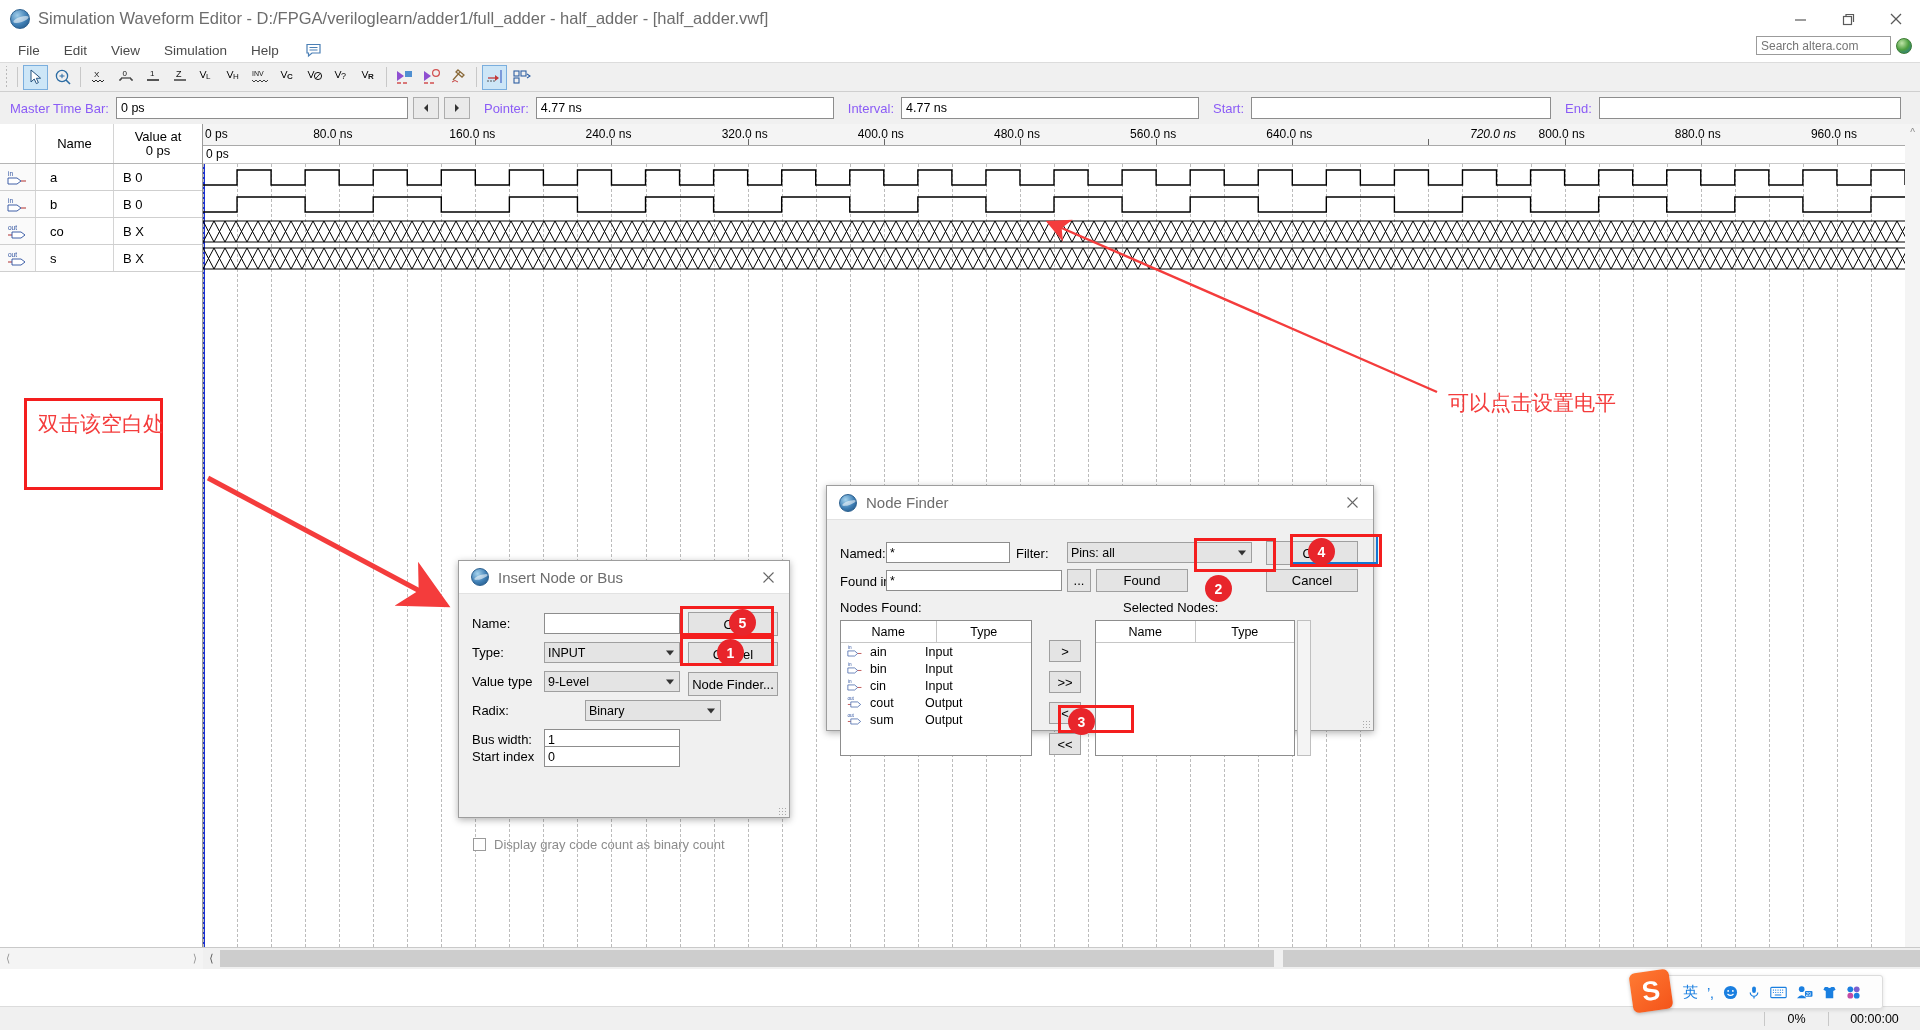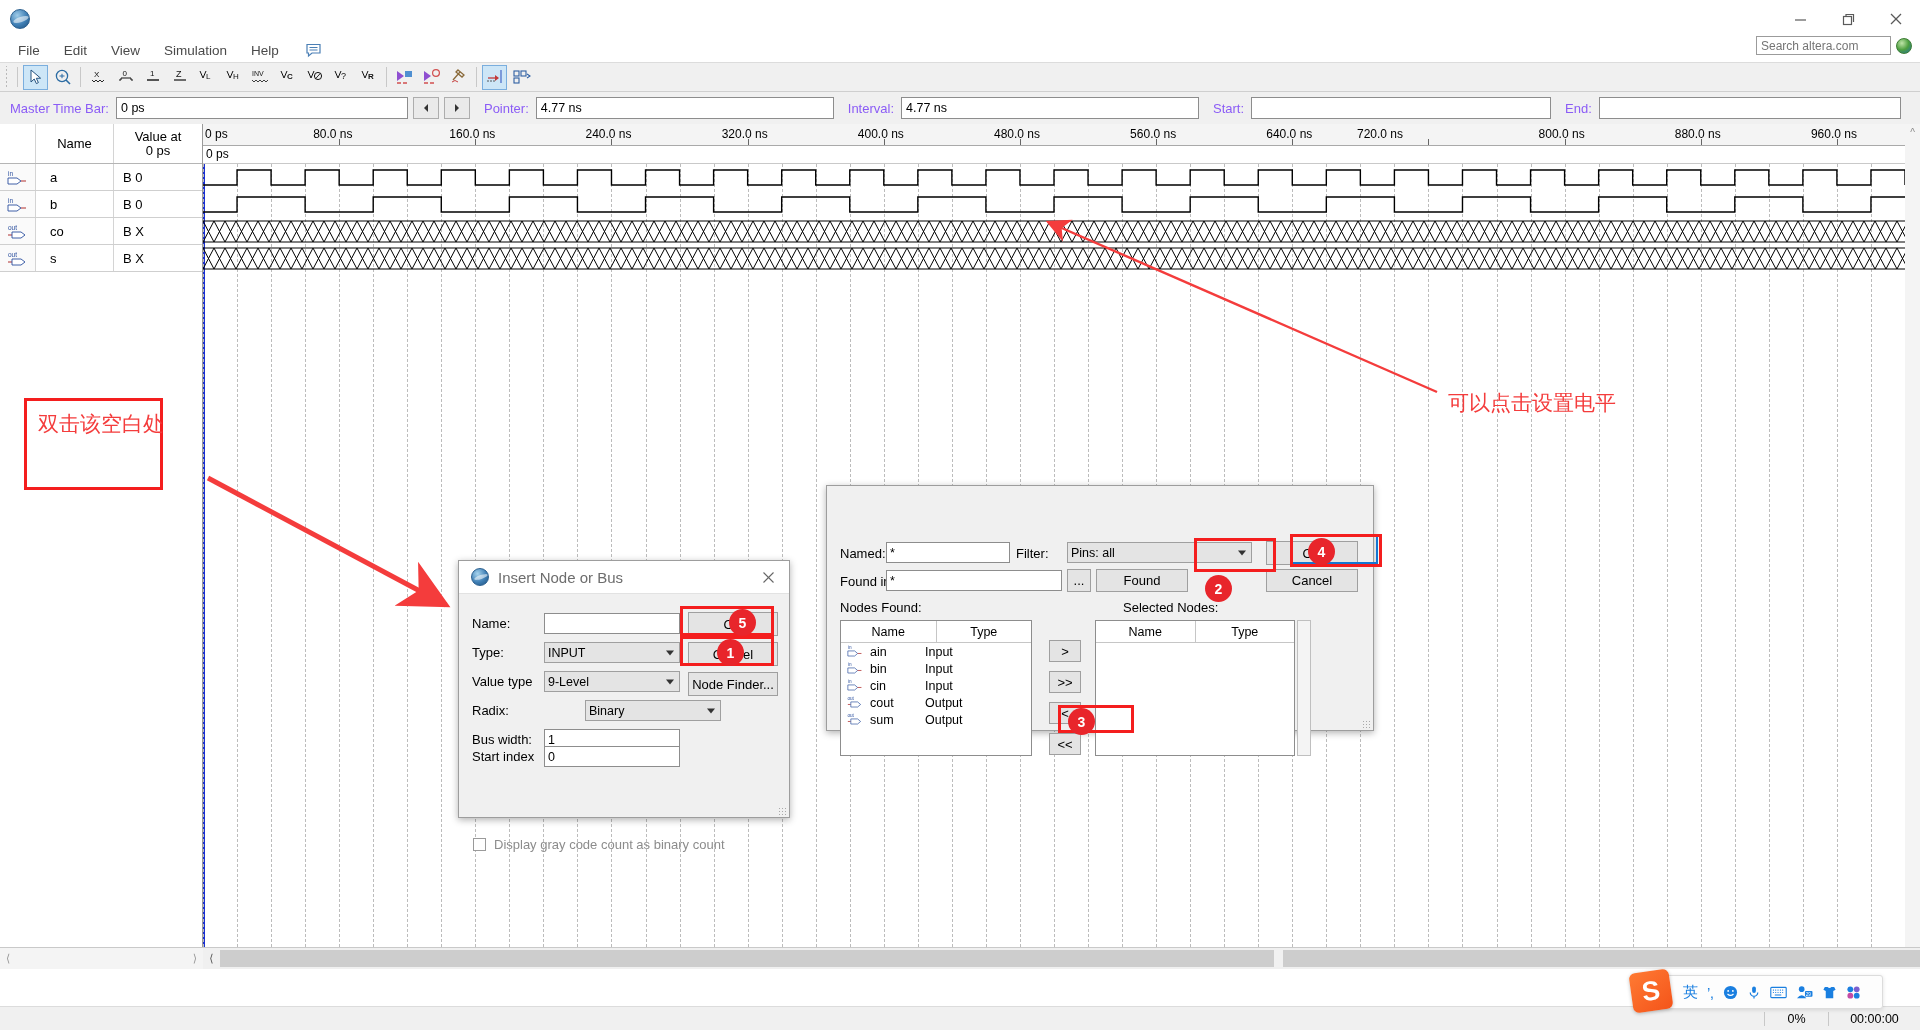--- a/index.html
+++ b/index.html
@@ -248,20 +248,21 @@
     transform:rotate(-8deg);display:flex;align-items:center;justify-content:center;
     color:#fff;font-size:27px;font-weight:bold;font-family:"Liberation Sans",sans-serif;
     box-shadow:0 1px 4px rgba(0,0,0,.25);}
   .ime-i{color:#1a7fe0;font-size:15px;display:flex;align-items:center;}
 </style>
 </head>
 <body>
 
 <div id="titlebar">
   <div id="title-icon"></div>
+  <div id="title-text">Simulation Waveform Editor - D:/FPGA/veriloglearn/adder1/full_adder - half_adder - [half_adder.vwf]</div>
   <div class="winbtn" id="btn-min">
     <svg width="13" height="13" viewBox="0 0 13 13">
         <line x1="1" y1="7" x2="12" y2="7" stroke="#5a5a5a" stroke-width="1.2"></line>
       </svg>
   </div>
   <div class="winbtn" id="btn-max">
     <svg width="13" height="13" viewBox="0 0 13 13">
         <rect x="1.5" y="3.5" width="8" height="8" fill="none" stroke="#5a5a5a" stroke-width="1.2"></rect>
         <path d="M4 3 L4 1.5 L11.5 1.5 L11.5 9" fill="none" stroke="#5a5a5a" stroke-width="1.2"></path>
       </svg>
@@ -519,21 +520,21 @@
       <span class="tick-label" style="left: 518.64px;">320.0 ns</span>
       <span class="tick-mark" style="left: 544.64px;"></span>
       <span class="tick-label" style="left: 654.8px;">400.0 ns</span>
       <span class="tick-mark" style="left: 680.8px;"></span>
       <span class="tick-label" style="left: 790.96px;">480.0 ns</span>
       <span class="tick-mark" style="left: 816.96px;"></span>
       <span class="tick-label" style="left: 927.12px;">560.0 ns</span>
       <span class="tick-mark" style="left: 953.12px;"></span>
       <span class="tick-label" style="left: 1063.28px;">640.0 ns</span>
       <span class="tick-mark" style="left: 1089.28px;"></span>
-      <span class="tick-label" style="left: 1154px;">720.0 ns</span>
+      <span class="tick-label" style="left: 1267px; font-style: italic;">720.0 ns</span>
       <span class="tick-mark" style="left: 1225.44px;"></span>
       <span class="tick-label" style="left: 1335.6px;">800.0 ns</span>
       <span class="tick-mark" style="left: 1361.6px;"></span>
       <span class="tick-label" style="left: 1471.76px;">880.0 ns</span>
       <span class="tick-mark" style="left: 1497.76px;"></span>
       <span class="tick-label" style="left: 1607.92px;">960.0 ns</span>
       <span class="tick-mark" style="left: 1633.92px;"></span>
     </div>
   <div id="rulerline2">
     <span id="zero-ps2">0 ps</span>
@@ -1320,20 +1321,30 @@
   </div>
 </div>
 
 <div class="hi-red" style="left:680px;top:636px;width:94px;height:30px;"></div>
 <div class="badge" style="left:717px;top:639px;">1</div>
 
 <div class="hi-red" style="left:680px;top:606px;width:94px;height:30px;"></div>
 <div class="badge" style="left:729px;top:609px;">5</div>
 
 <div class="dialog" id="dlg-nf">
+  <div class="dlg-title">
+    <div class="dlg-ico"></div>
+    <div class="dlg-ttxt">Node Finder</div>
+    <div class="dlg-x">
+      <svg width="13" height="13" viewBox="0 0 13 13">
+          <line x1="1.5" y1="1.5" x2="11.5" y2="11.5" stroke="#666" stroke-width="1.1"></line>
+          <line x1="11.5" y1="1.5" x2="1.5" y2="11.5" stroke="#666" stroke-width="1.1"></line>
+        </svg>
+    </div>
+  </div>
 
   <div id="nf-body">
 
     <span class="fld-label" style="position:absolute;left:13px;top:26px;">Named:</span>
     <span class="txtbox" style="position:absolute;left:59px;top:22px;width:124px;">*</span>
     <span class="fld-label" style="position:absolute;left:189px;top:26px;">Filter:</span>
     <span class="combo" style="position:absolute;left:240px;top:22px;width:185px;">
       <span>Pins: all</span>
       <i class="car"></i>
     </span>

